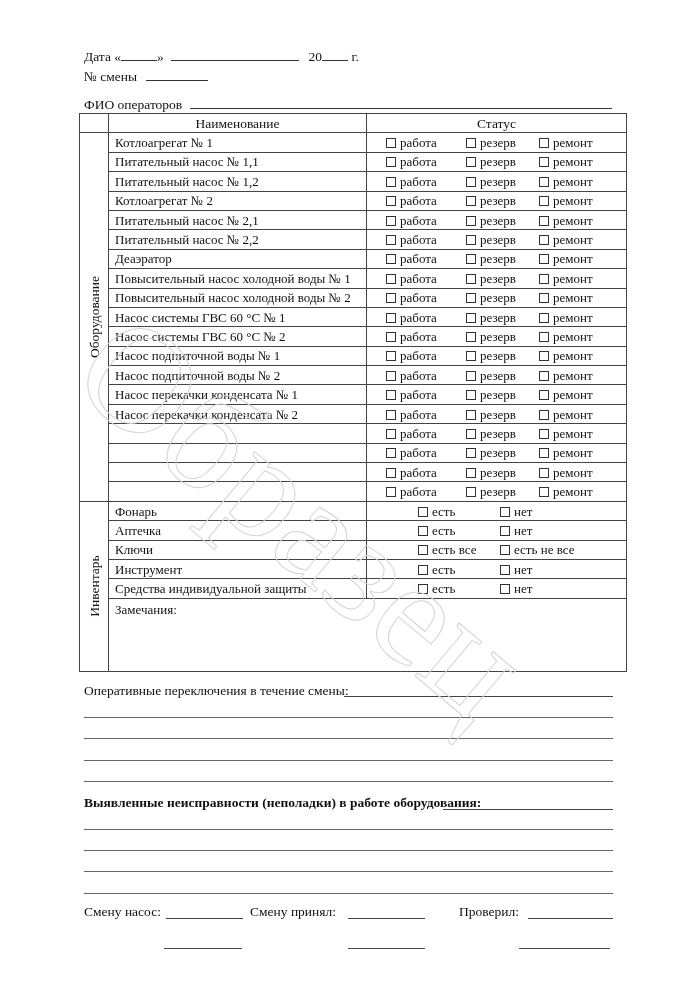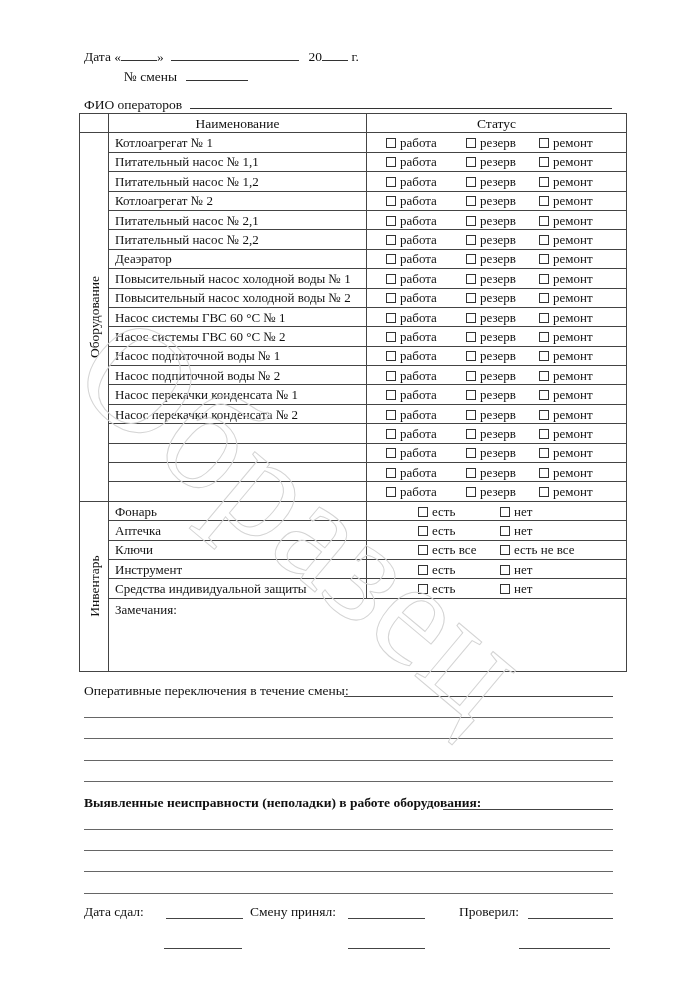--- a/index.html
+++ b/index.html
@@ -30,21 +30,21 @@
 <body>
 
 <div class="page">
 
   <div class="hdr-line" style="top:34px;">
     <span>Дата «</span><span class="blank" style="width:36px"></span><span>»</span>
     <span class="blank" style="width:128px;margin-left:4px"></span>
     <span style="margin-left:6px">20</span><span class="blank" style="width:26px"></span>
     <span>г.</span>
   </div>
-  <div class="hdr-line" style="top:54px;margin-left:40px;">
+  <div class="hdr-line" style="top:54px;">
     <span>№ смены</span>
     <span class="blank" style="width:62px;margin-left:6px"></span>
   </div>
   <div class="hdr-line" style="top:74px;margin-top:8px;">
     <span>ФИО операторов</span>
     <span class="blank" style="width:422px;margin-left:4px"></span>
   </div>
 
   <table class="grid">
     <colgroup>
@@ -517,21 +517,21 @@
 
   <div class="section-line" style="top:781px;font-weight:bold;">
     <span>Выявленные неисправности (неполадки) в работе оборудования:</span>
   </div>
   <div class="sigline" style="left:443px;width:170px;top:795px"></div>
   <div class="rule" style="top:815px"></div>
   <div class="rule" style="top:836px"></div>
   <div class="rule" style="top:857px"></div>
   <div class="rule" style="top:879px"></div>
 
-  <div class="sig" style="left:84px;top:890px">Дата сдал:</div>
+  <div class="sig" style="left:84px;top:890px">Смену насос:</div>
   <div class="sigline" style="left:166px;width:77px;top:904px"></div>
   <div class="sigline" style="left:164px;width:78px;top:934px"></div>
 
   <div class="sig" style="left:250px;top:890px">Смену принял:</div>
   <div class="sigline" style="left:348px;width:77px;top:904px"></div>
   <div class="sigline" style="left:348px;width:77px;top:934px"></div>
 
   <div class="sig" style="left:459px;top:890px">Проверил:</div>
   <div class="sigline" style="left:528px;width:85px;top:904px"></div>
   <div class="sigline" style="left:519px;width:91px;top:934px"></div>

